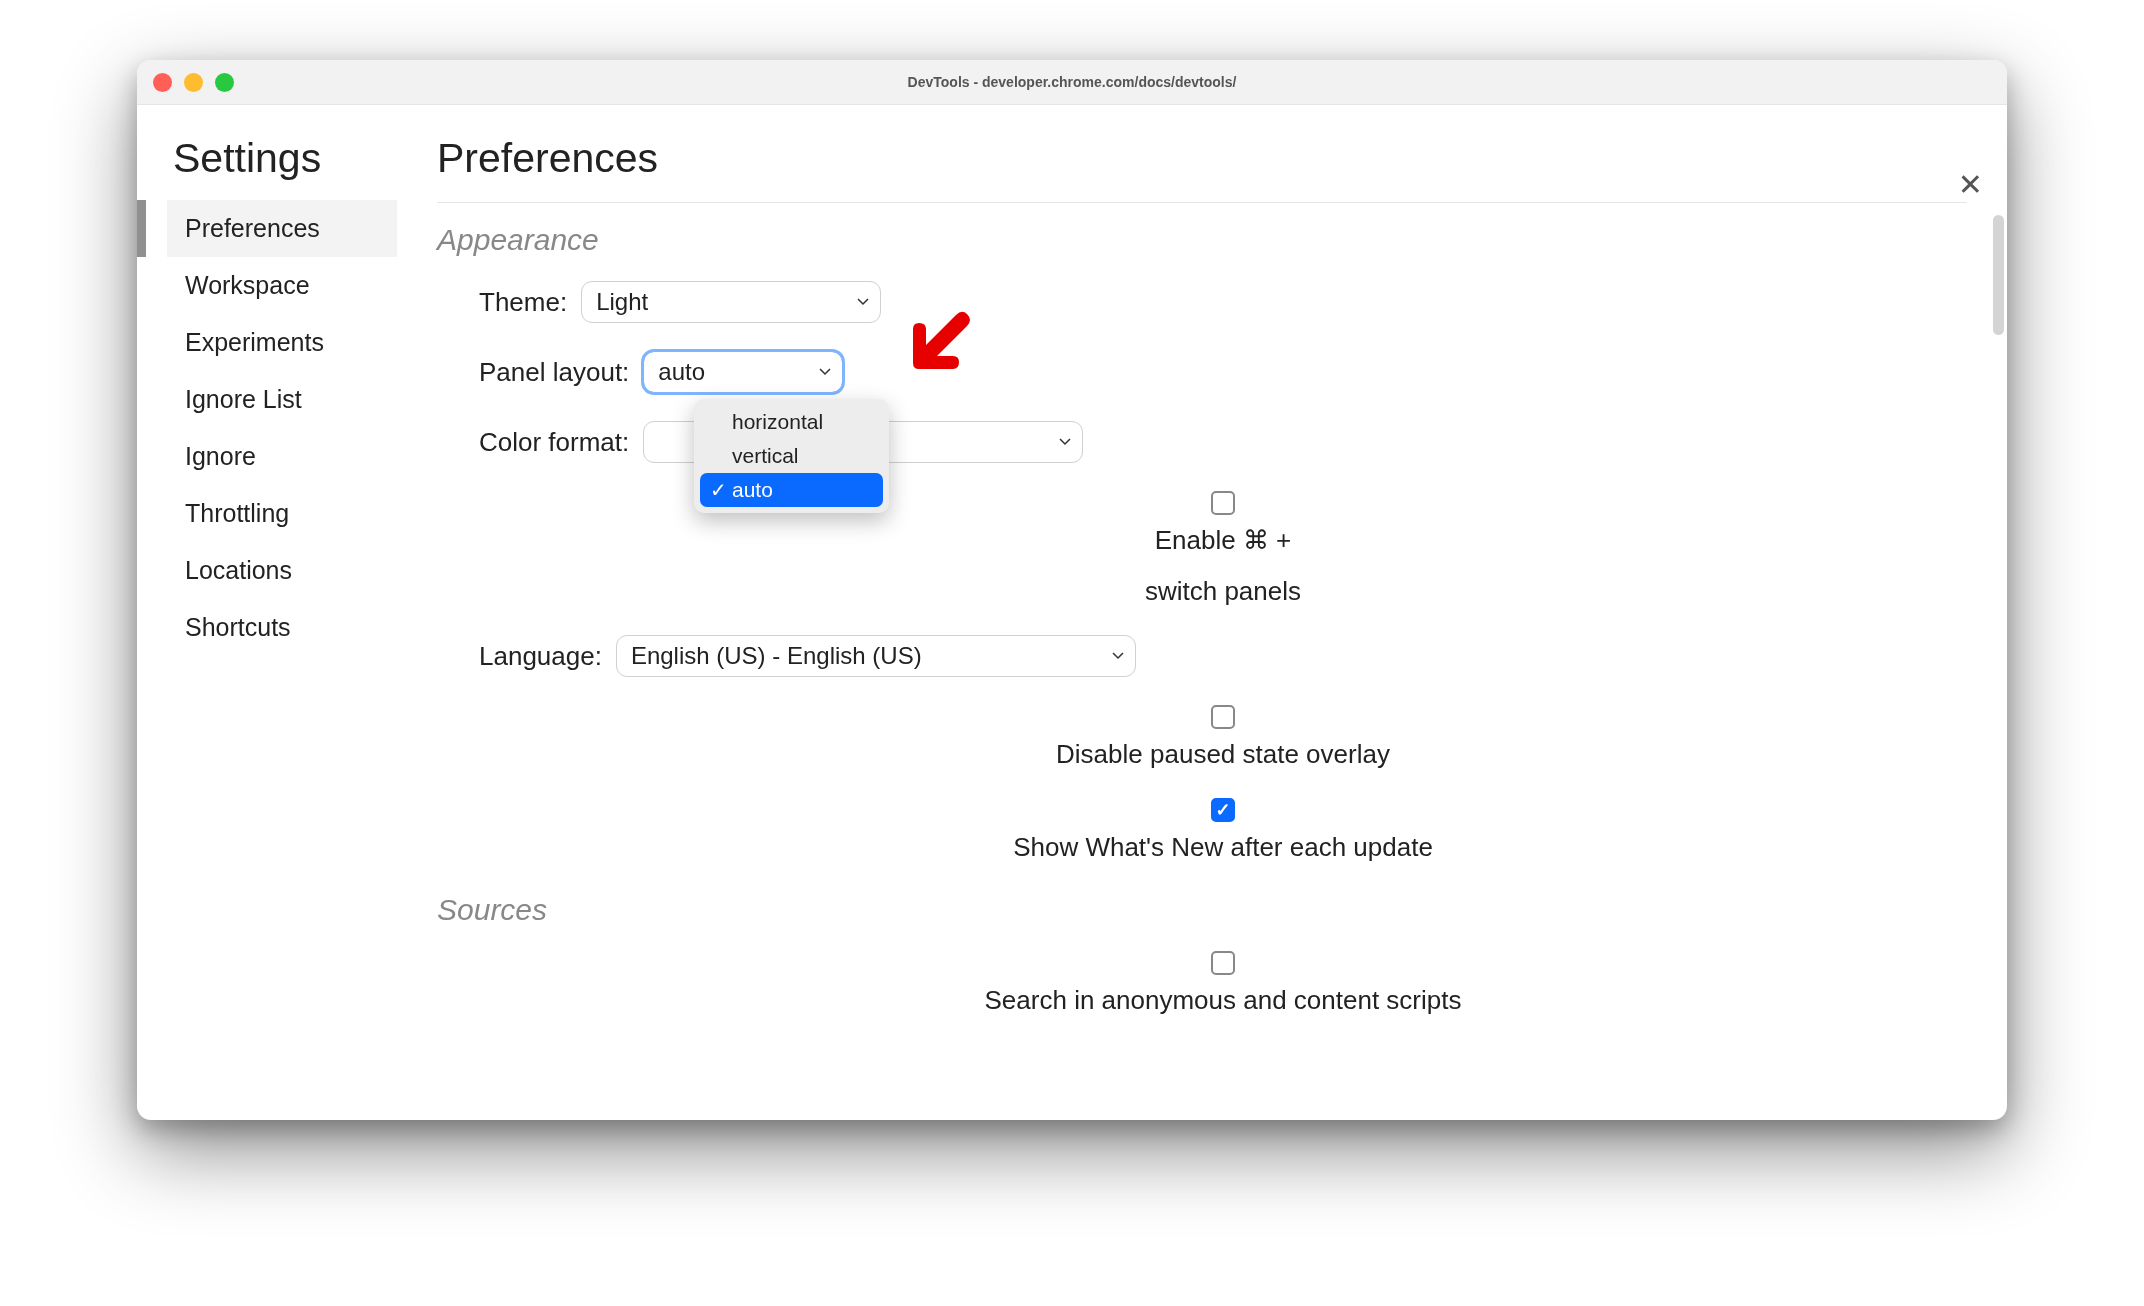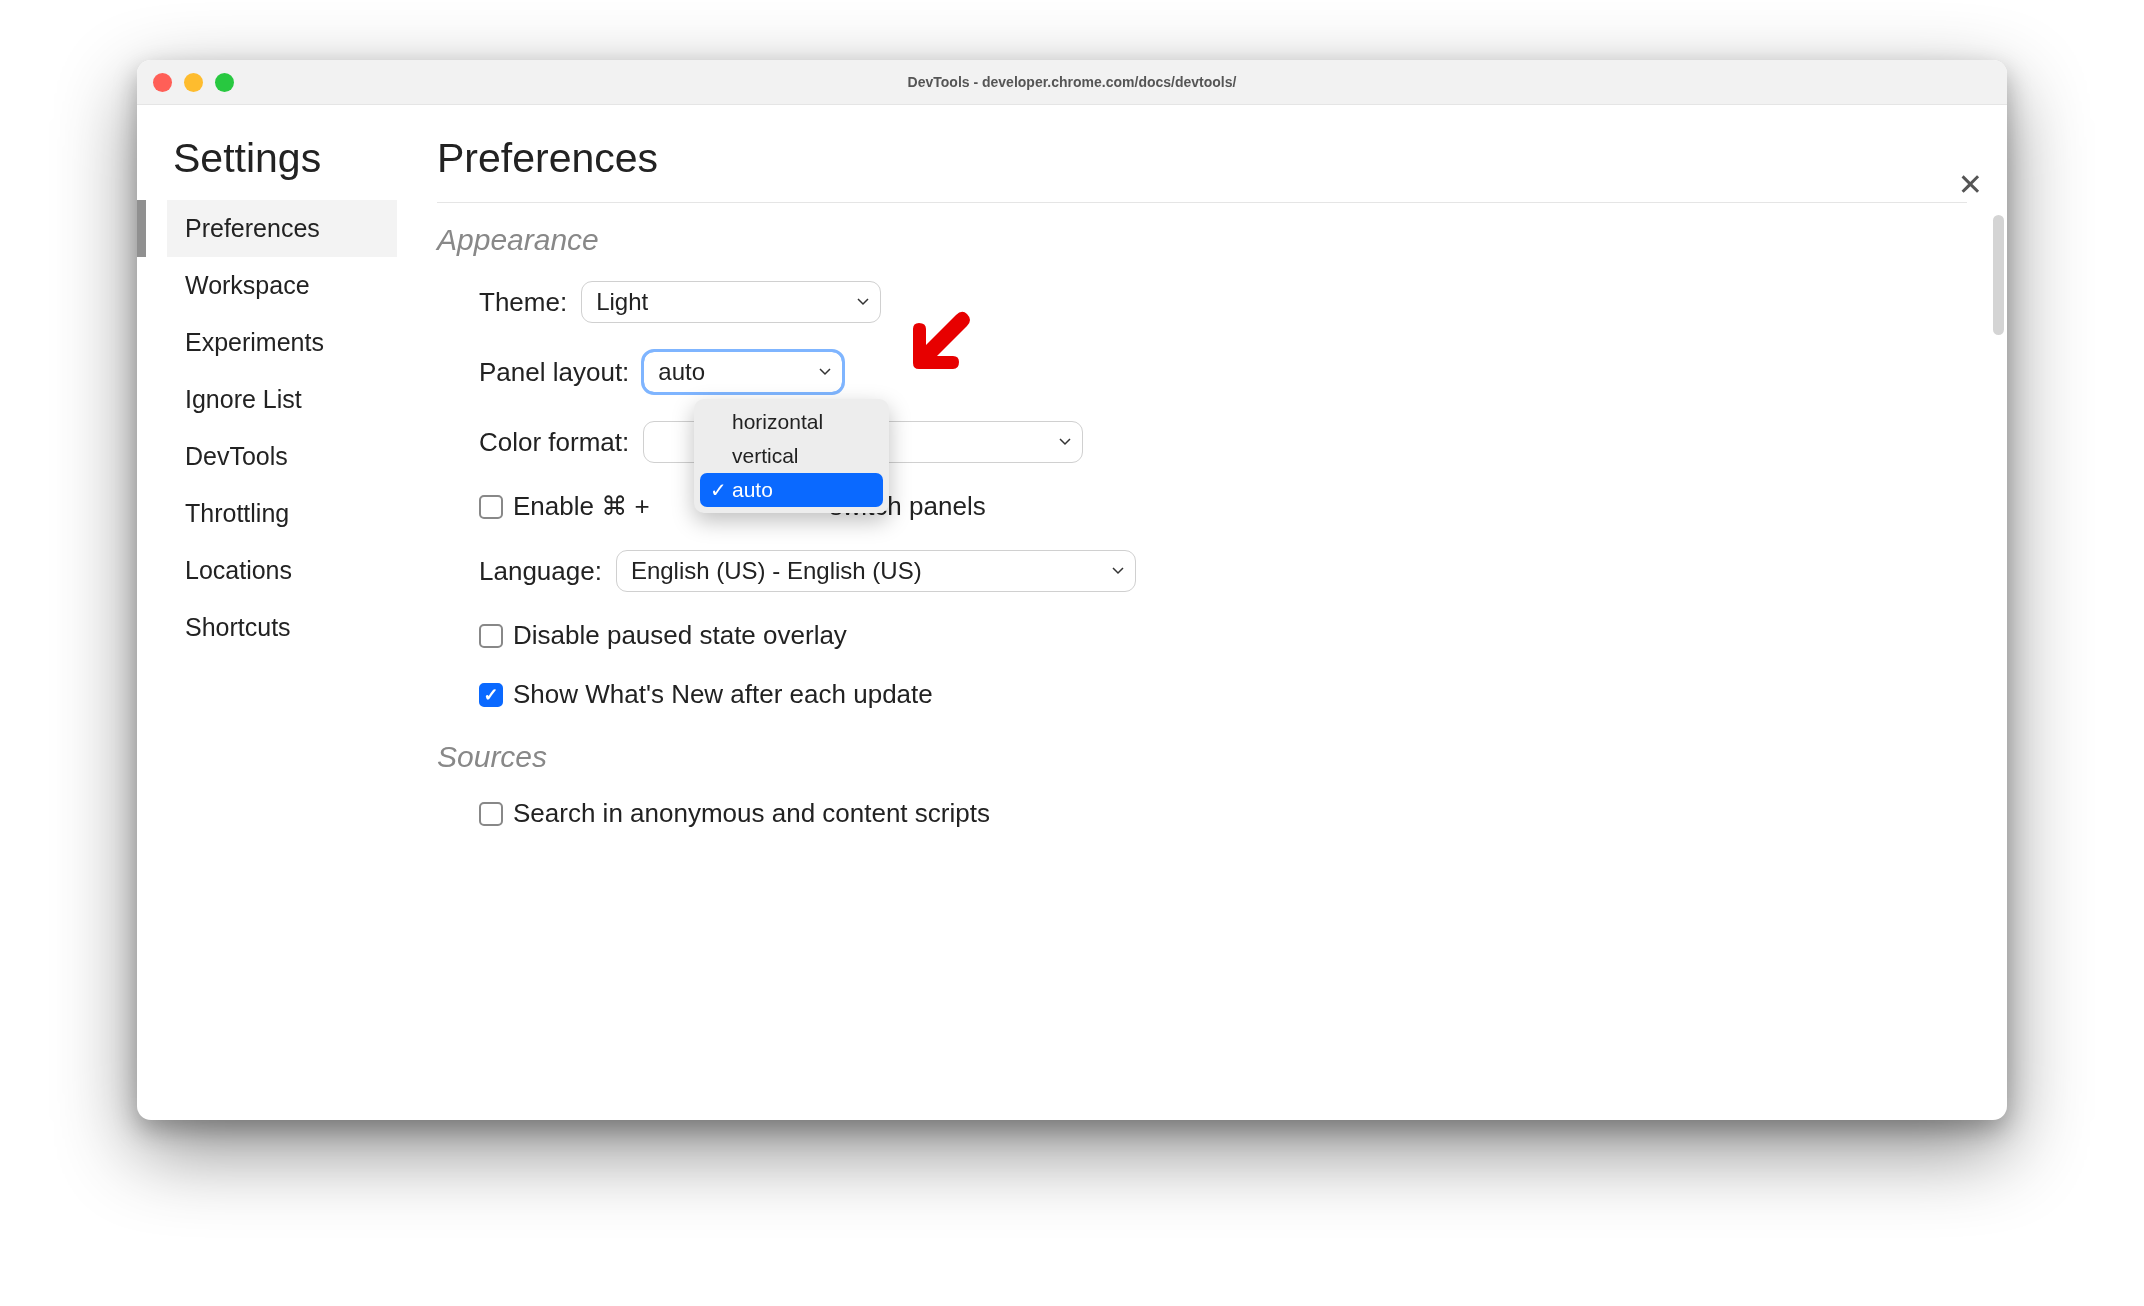--- a/index.html
+++ b/index.html
@@ -144,20 +144,21 @@
       transform: translateY(-50%);
     }
     .select .caret svg { display: block; }
     .checkrow {
       display: flex;
       align-items: center;
       margin: 0 0 28px 42px;
       font-size: 26px;
       color: #222;
       gap: 10px;
+      flex-direction: column;
     }
     .checkbox {
       width: 24px; height: 24px;
       border: 2px solid #888;
       border-radius: 5px;
       display: inline-flex;
       align-items: center;
       justify-content: center;
       flex-shrink: 0;
     }
@@ -228,21 +229,21 @@
 
   <div class="content">
     <div class="close-x">✕</div>
 
     <div class="sidebar">
       <div class="sidebar-title">Settings</div>
       <div class="sidebar-item active"><span>Preferences</span></div>
       <div class="sidebar-item"><span>Workspace</span></div>
       <div class="sidebar-item"><span>Experiments</span></div>
       <div class="sidebar-item"><span>Ignore List</span></div>
-      <div class="sidebar-item"><span>DevTools</span></div>
+      <div class="sidebar-item"><span>Ignore</span></div>
       <div class="sidebar-item"><span>Throttling</span></div>
       <div class="sidebar-item"><span>Locations</span></div>
       <div class="sidebar-item"><span>Shortcuts</span></div>
     </div>
 
     <div class="main">
       <div class="page-title">Preferences</div>
       <div class="hr"></div>
 
       <div class="section-title">Appearance</div>

